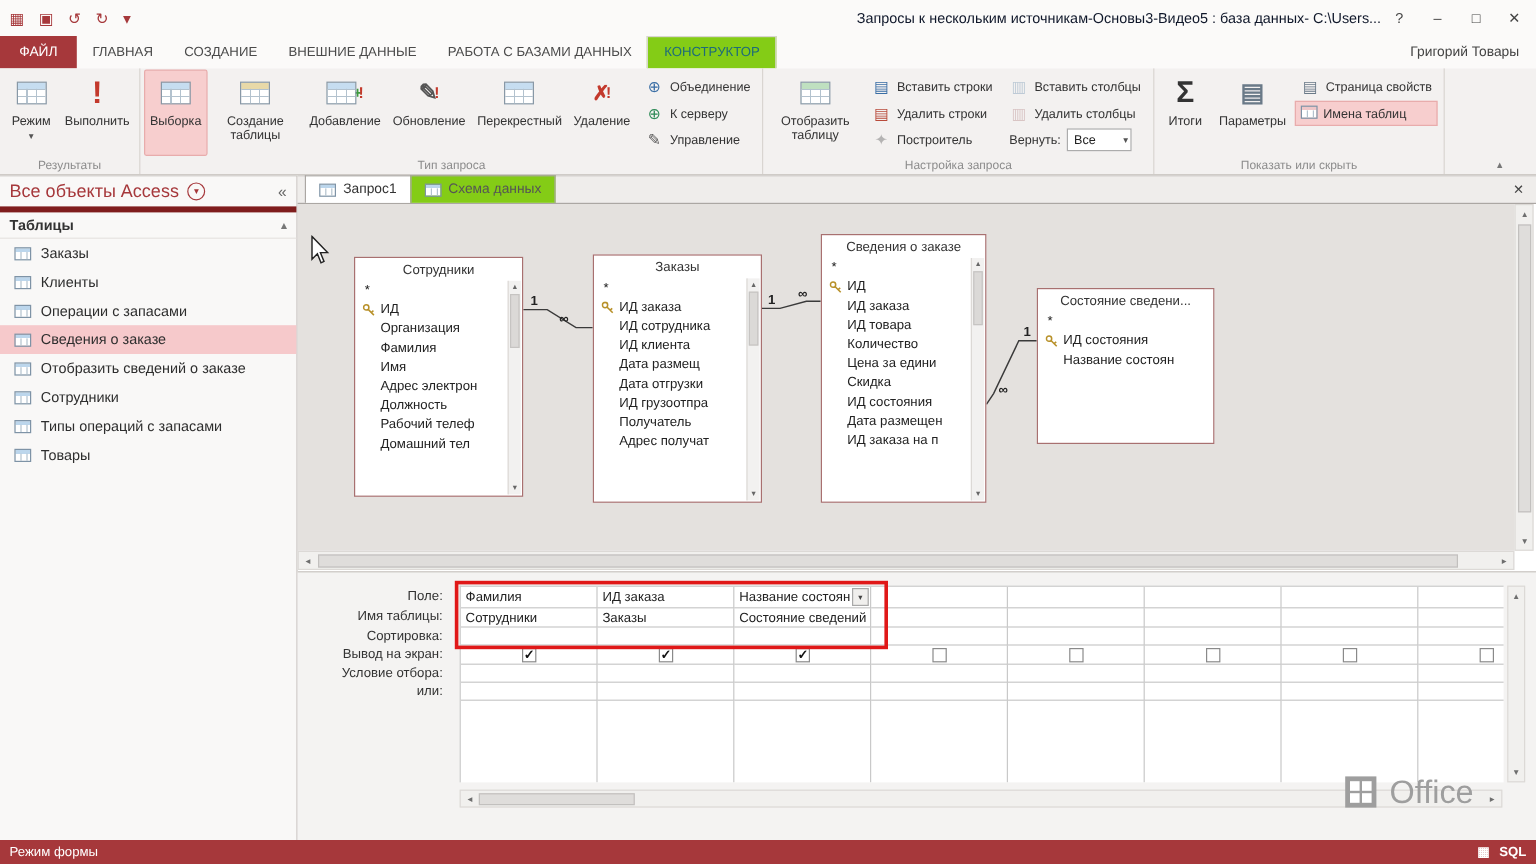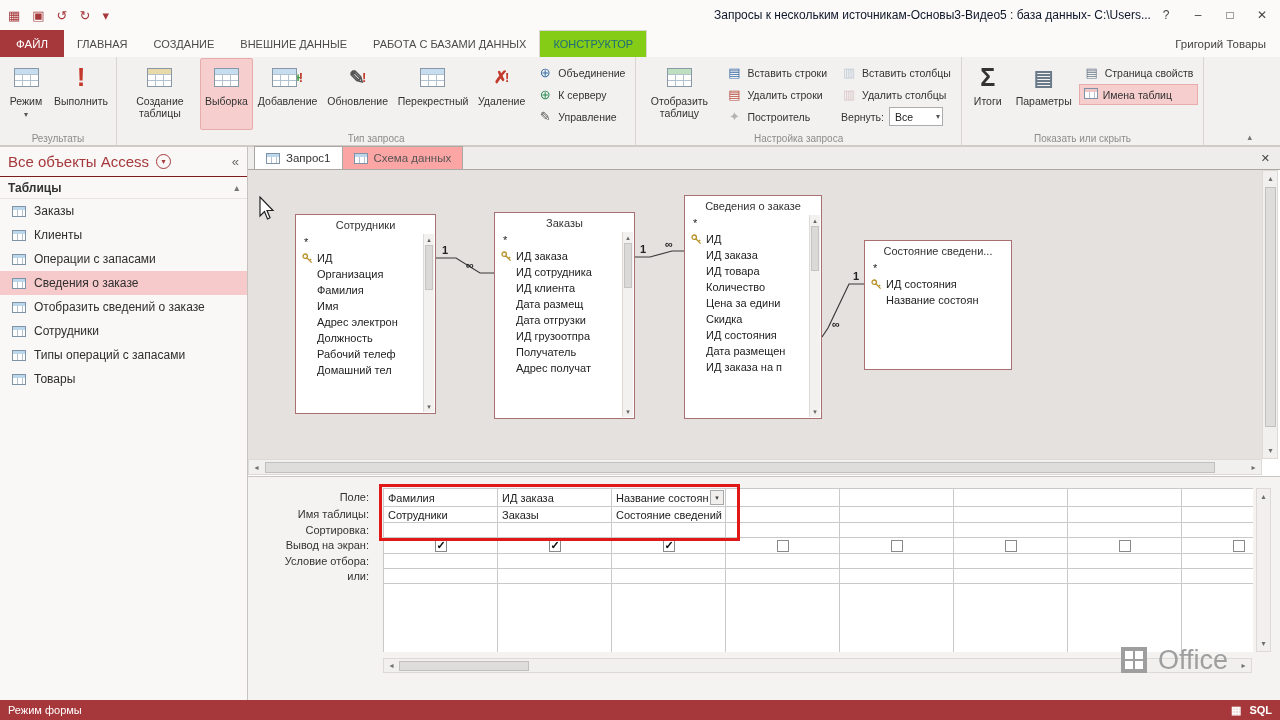--- a/index.html
+++ b/index.html
@@ -50,31 +50,31 @@
   .tico::before{content:"";position:absolute;left:0;right:0;top:5px;bottom:0;background-image:repeating-linear-gradient(90deg,transparent 0 7px,#B3C2CE 7px 8px),repeating-linear-gradient(0deg,transparent 0 5px,#B3C2CE 5px 6px);}
   .tico.amber{background:linear-gradient(#E8D9A8 0 5px,#fff 5px);}
   .tico.green{background:linear-gradient(#BFE0C0 0 5px,#fff 5px);}
   .ticos{display:inline-block;width:14px;height:11px;border:1px solid #7E93A6;background:linear-gradient(#BCD6EC 0 3px,#fff 3px);position:relative;flex:0 0 auto;}
   .ticos::before{content:"";position:absolute;left:4px;top:3px;bottom:0;width:1px;background:#B3C2CE;}
   .ticos::after{content:"";position:absolute;left:9px;top:3px;bottom:0;width:1px;background:#B3C2CE;}
   .ticos.pink{background:linear-gradient(#EFC6C8 0 3px,#fff 3px);}
 
   
   #sidebar{position:absolute;left:0;top:146px;width:248px;height:554px;background:#F9F8F7;border-right:1px solid #C6C2BE;border-top:1px solid #CFCBC7;}
-  #nav-header{height:30px;display:flex;align-items:center;padding:0 8px;color:#A6383B;font-size:15px;border-bottom:1px solid #7f1d1d;gap:7px;}
+  #nav-header{height:30px;display:flex;align-items:center;padding:0 8px;color:#A6383B;font-size:15px;border-bottom:5px solid #7f1d1d;gap:7px;}
   .navdd{width:15px;height:15px;border:1px solid #A6383B;border-radius:50%;font-size:8px;display:flex;align-items:center;justify-content:center;color:#A6383B;flex:0 0 auto;}
   .navsh{margin-left:auto;color:#666;font-size:13px;}
   #nav-section{height:22px;display:flex;align-items:center;padding:0 8px;font-weight:bold;font-size:12px;color:#333;border-bottom:1px solid #E6E3E0;}
   #nav-section .caret{margin-left:auto;font-size:9px;color:#777;}
   .nitem{height:24px;display:flex;align-items:center;gap:8px;padding:0 10px 0 12px;font-size:12px;color:#2E2E2E;white-space:nowrap;overflow:hidden;}
   .nitem.sel{background:#F6C9CB;}
 
   
   #doctabs{position:absolute;left:248px;top:146px;width:1032px;height:24px;background:#EFEDEB;border-top:1px solid #CFCBC7;border-bottom:1px solid #ABA7A3;display:flex;align-items:flex-end;padding-left:6px;}
-  .dtab{height:23px;display:flex;align-items:center;gap:6px;padding:0 11px;font-size:11.5px;color:#555;border:1px solid #ABA7A3;border-bottom:none;background:#fca5a5;margin-right:-1px;}
+  .dtab{height:23px;display:flex;align-items:center;gap:6px;padding:0 11px;font-size:11.5px;color:#555;border:1px solid #ABA7A3;border-bottom:none;background:#84cc16;margin-right:-1px;}
   .dtab.active{background:#fff;color:#333;}
   #docclose{position:absolute;right:10px;top:5px;font-size:11px;color:#444;}
 
   
   #canvas{position:absolute;left:248px;top:170px;width:1014px;height:289px;background:#E4E1DE;overflow:hidden;}
   #relsvg{position:absolute;left:0;top:0;}
   .relt{font-family:"Liberation Sans",sans-serif;font-size:11px;font-weight:bold;fill:#222;}
   .dtable{position:absolute;background:#fff;border:1px solid #A87070;}
   .dtitle{height:19px;display:flex;align-items:center;justify-content:center;font-size:11px;color:#333;white-space:nowrap;overflow:hidden;}
   .dbody{position:absolute;left:0;right:12px;top:19px;bottom:0;overflow:hidden;padding-left:6px;}
@@ -157,31 +157,31 @@
               <span class="bicon">
                 <span class="gx" style="color:#C3392C;font-size:26px">!</span>
               </span>
               <span class="blabel">Выполнить</span>
             </div>
           </div>
           <div class="glabel">Результаты</div>
         </div>
         <div class="rgroup">
           <div class="gcontent">
+            <div class="bigbtn hl">
+              <span class="bicon">
+                <span class="tico"></span>
+              </span>
+              <span class="blabel">Выборка</span>
+            </div>
             <div class="bigbtn">
               <span class="bicon">
                 <span class="tico amber"></span>
               </span>
               <span class="blabel">Создание таблицы</span>
-            </div>
-            <div class="bigbtn hl">
-              <span class="bicon">
-                <span class="tico"></span>
-              </span>
-              <span class="blabel">Выборка</span>
             </div>
             <div class="bigbtn">
               <span class="bicon">
                 <span class="tico"></span>
                 <b class="bdg g">+</b>
                 <b class="bdg r">!</b>
               </span>
               <span class="blabel">Добавление</span>
             </div>
             <div class="bigbtn">

